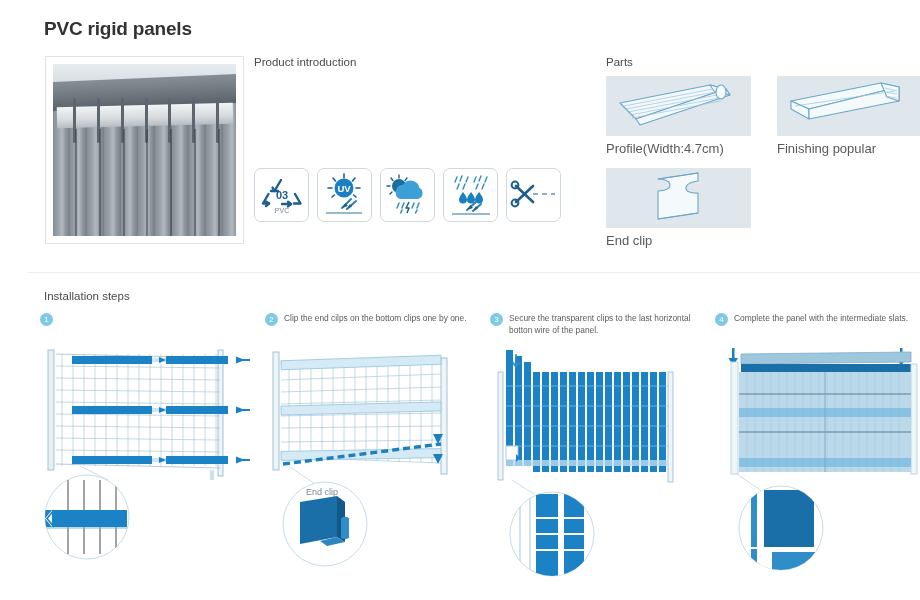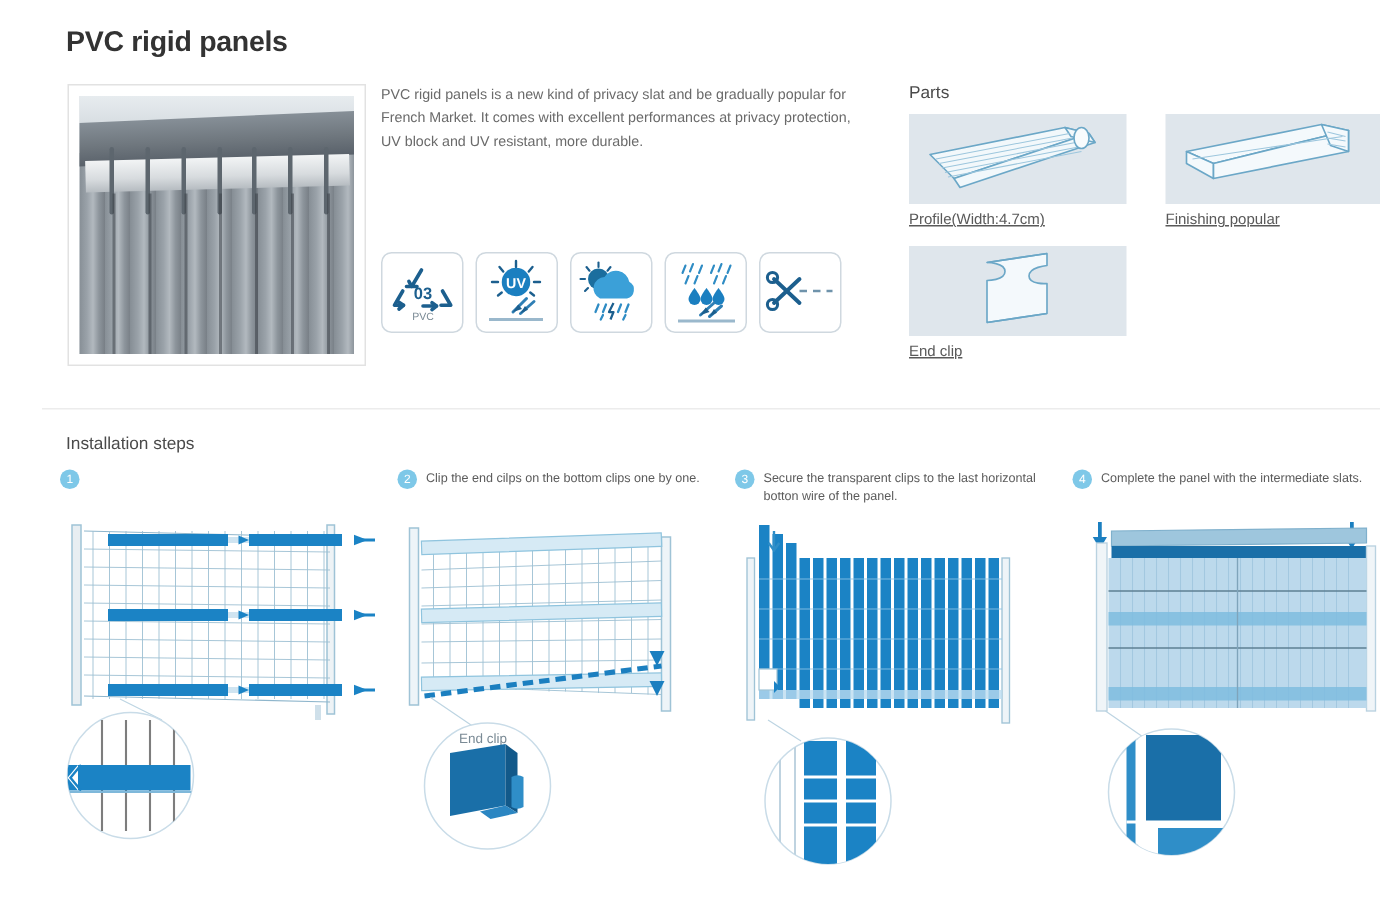--- a/index.html
+++ b/index.html
@@ -76,21 +76,21 @@
 
   
   .parts { position: absolute; left: 578px; top: 56px; width: 330px; }
   .parts h2 { font-size: 11.5px; font-weight: normal; color: #4a4a4a; margin-bottom: 8px; }
   .parts-grid { display: grid; grid-template-columns: 145px 145px; gap: 12px 26px; }
   .part-img {
     width: 145px; height: 60px;
     background: #dfe6ec;
     display: flex; align-items: center; justify-content: center;
   }
-  .part-label { font-size: 10px; color: #595959; margin-top: 5px; text-decoration: underline; }
+  .part-label { font-size: 13px; color: #595959; margin-top: 5px; }
 
   
   .divider {
     position: absolute; left: 0; top: 272px; width: 920px; height: 1px;
     background: #ececec;
   }
 
   
   .install-title {
     position: absolute; left: 16px; top: 290px;
@@ -135,21 +135,21 @@
       <div class="wire" style="left:25%"></div>
       <div class="wire" style="left:38%"></div>
       <div class="wire" style="left:51%"></div>
       <div class="wire" style="left:64%"></div>
       <div class="wire" style="left:77%"></div>
       <div class="wire" style="left:90%"></div>
     </div>
   </div>
 
   <div class="intro">
-    <p>PVC rigid panels is a new kind of privacy slat and be gradually popular for French Market. It comes with excellent performances at privacy protection, UV block and UV resistant, more durable.</p>
+    <h2>Product introduction</h2>
   </div>
 
   <div class="feature-row">
 
     <div class="feature-icon">
       <svg width="44" height="42" viewBox="0 0 44 42">
         <g fill="none" stroke="#1c5f8e" stroke-width="2.4" stroke-linecap="round" stroke-linejoin="round">
           <path d="M21 6 L14.5 17 L18 17"></path>
           <path d="M11 17 L14.5 17 L12.6 13.6"></path>
           <path d="M8.5 20 L3 29.5 L9 29.5"></path>

